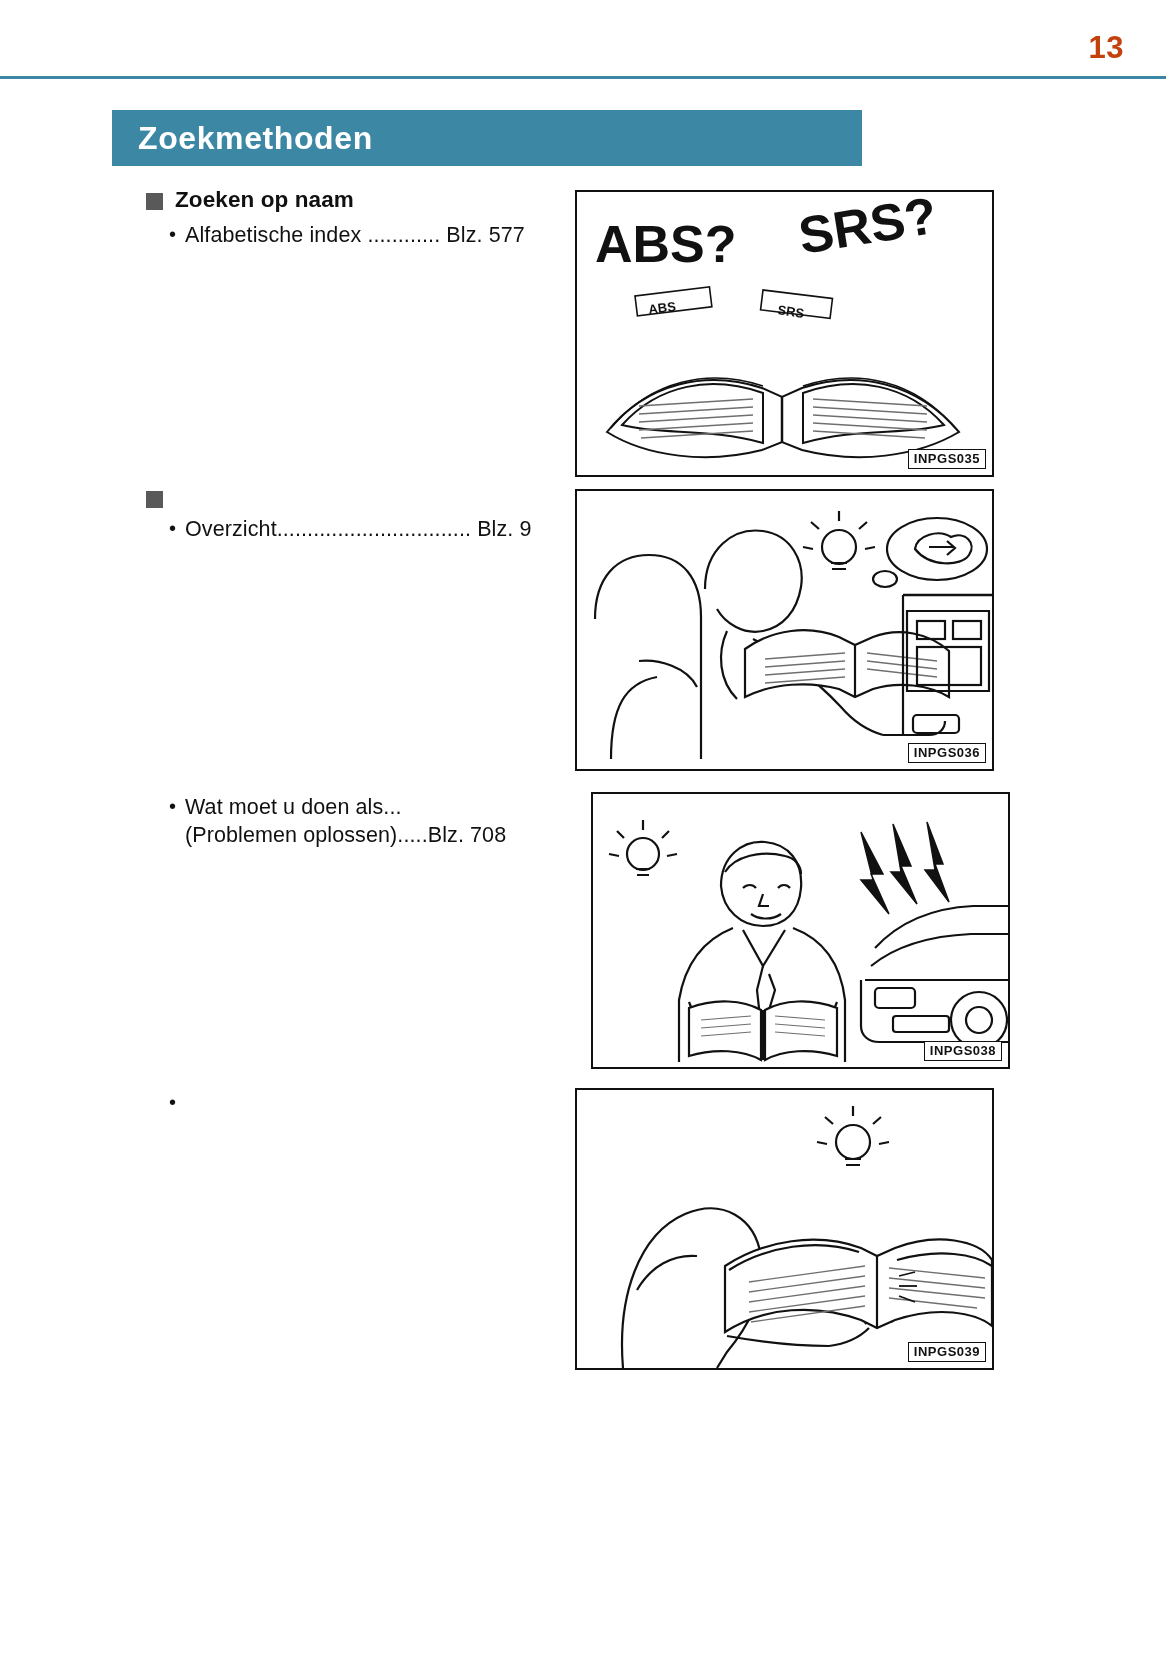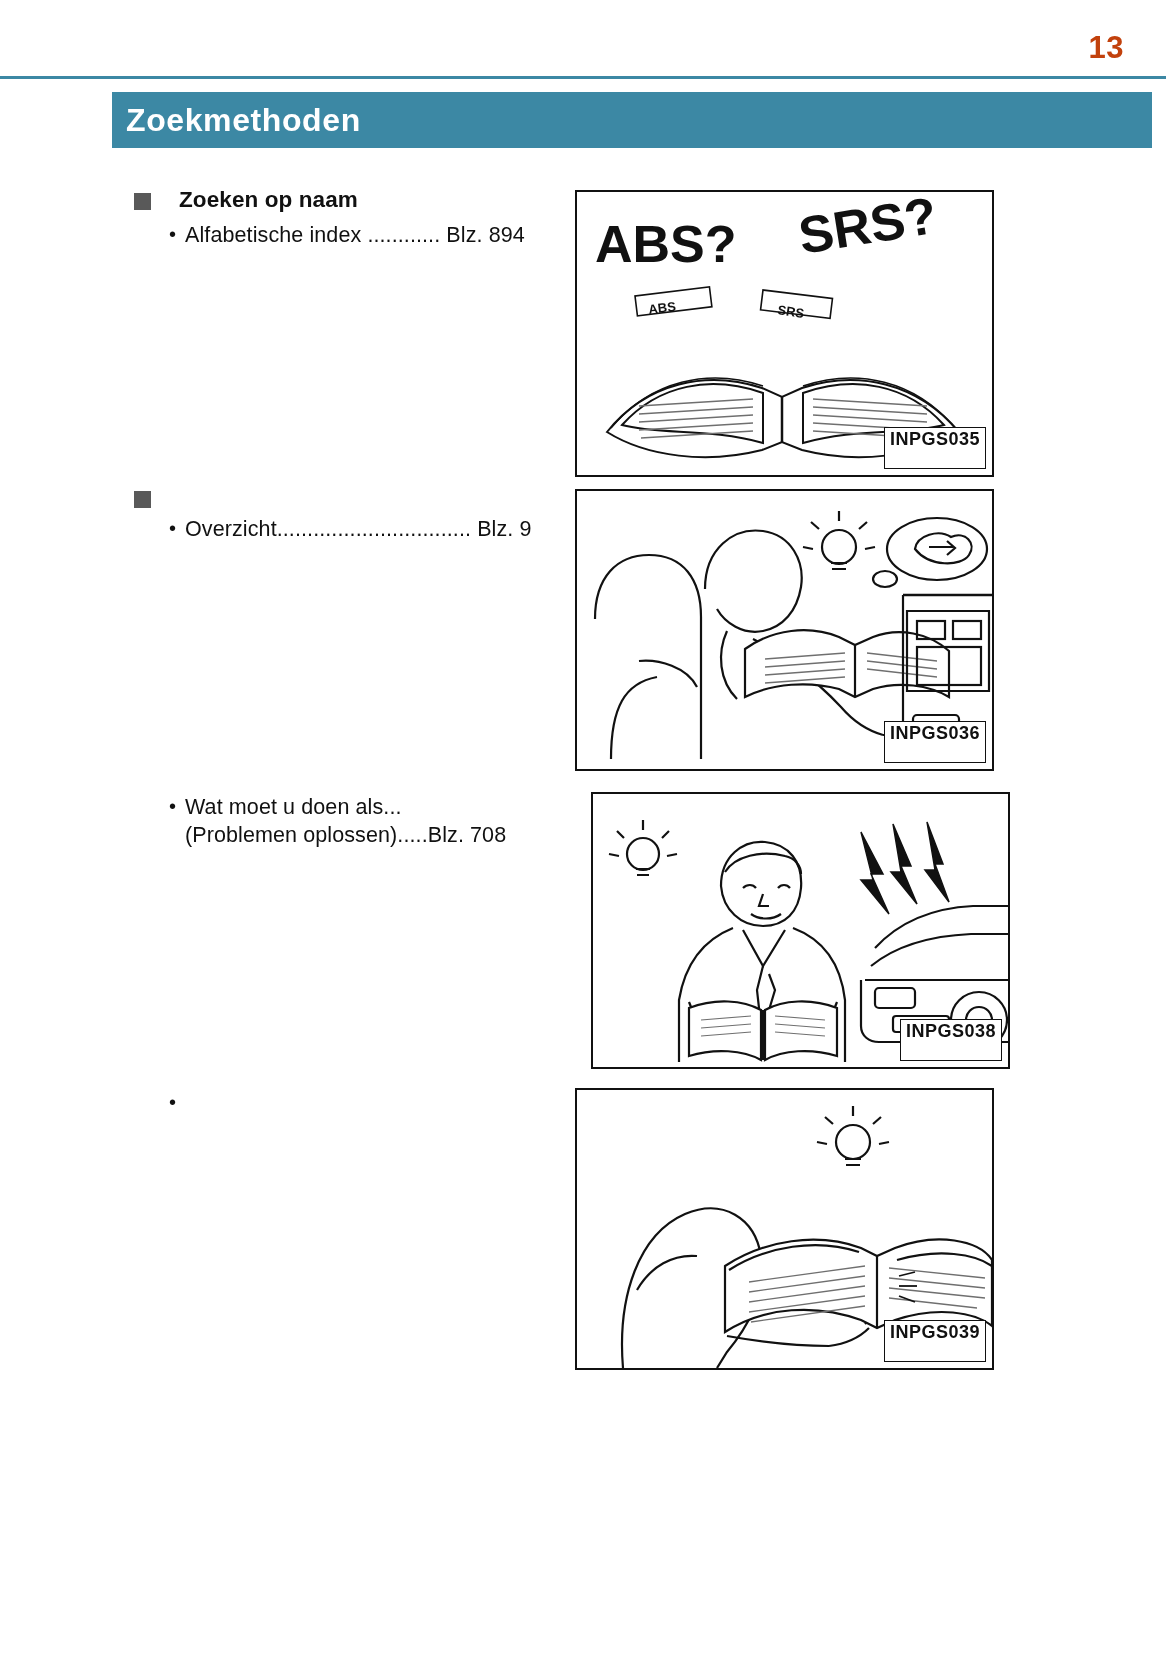--- a/index.html
+++ b/index.html
@@ -31,27 +31,28 @@
     top: 76px;
     left: 0;
     width: 1166px;
     height: 3px;
     background: #3c88a4;
   }
 
   
   .title-bar {
     position: absolute;
-    top: 92px;
+    top: 110px;
     left: 112px;
-    width: 1040px;
+    width: 738px;
     height: 56px;
     background: #3c88a4;
     display: flex;
     align-items: center;
+    padding-left: 12px;
   }
   .title-bar .title-text {
     color: #ffffff;
     font-size: 32px;
     font-weight: bold;
     letter-spacing: 0.6px;
     padding-left: 14px;
   }
 
   
@@ -67,21 +68,22 @@
 
   .text-col {
     position: absolute;
     left: 22px;
     top: 0;
     width: 440px;
   }
   .heading-row {
     display: flex;
     align-items: flex-start;
-    gap: 28px;
+    gap: 12px;
+    margin-left: 12px;
   }
   .sq-bullet {
     width: 17px;
     height: 17px;
     background: #595959;
     margin-top: 7px;
     flex: none;
   }
   .heading-text {
     font-size: 22.5px;
@@ -122,24 +124,24 @@
   .fig2 { left: 463px; top: 5px;  width: 415px; height: 278px; }
   .fig3 { left: 479px; top: 6px;  width: 415px; height: 273px; }
   .fig4 { left: 463px; top: 6px;  width: 415px; height: 278px; }
 
   .fig-code {
     position: absolute;
     right: 6px;
     bottom: 6px;
     border: 1.5px solid #111;
     background: #fff;
-    font-size: 18px;
+    font-size: 13px;
     font-weight: bold;
     letter-spacing: 0.5px;
-    padding: 1px 5px 18px 5px;
+    padding: 1px 5px 2px 5px;
     font-family: "Liberation Sans", sans-serif;
   }
   .fig-svg { display: block; width: 100%; height: 100%; }
 </style>
 </head>
 <body>
 
 <div class="page-number">13</div>
 <div class="header-rule"></div>
 
@@ -148,21 +150,21 @@
 </div>
 
 <div class="section sec1">
   <div class="text-col">
     <div class="heading-row">
       <span class="sq-bullet"></span>
       <span class="heading-text">Zoeken op naam</span>
     </div>
     <div class="item-row">
       <span class="dot-bullet">•</span>
-      <span class="item-text">Alfabetische index ............ Blz. 894</span>
+      <span class="item-text">Alfabetische index ............ Blz. 577</span>
     </div>
   </div>
 
   <div class="figure fig1">
     <svg class="fig-svg" viewBox="0 0 415 283">
       <g fill="none" stroke="#111" stroke-width="2">
 
         <path d="M30 240 C70 190 130 178 185 196 L205 205 L225 196 C280 178 340 190 382 240 C340 265 280 272 225 258 L205 250 L185 258 C130 272 70 265 30 240 Z" fill="#ffffff"></path>
         <path d="M205 205 L205 250" stroke-width="2.5"></path>
 

